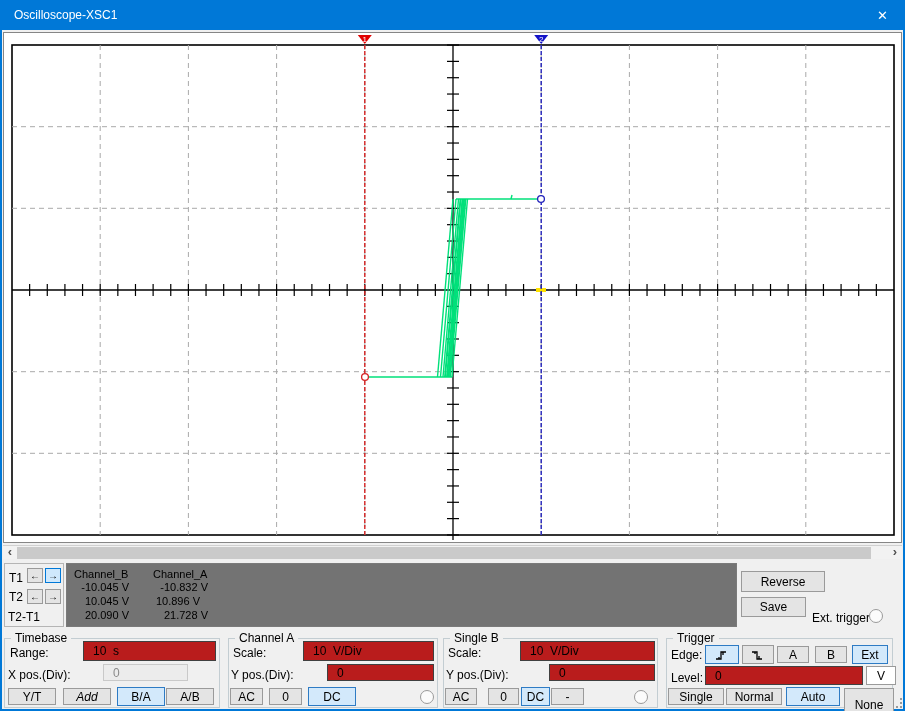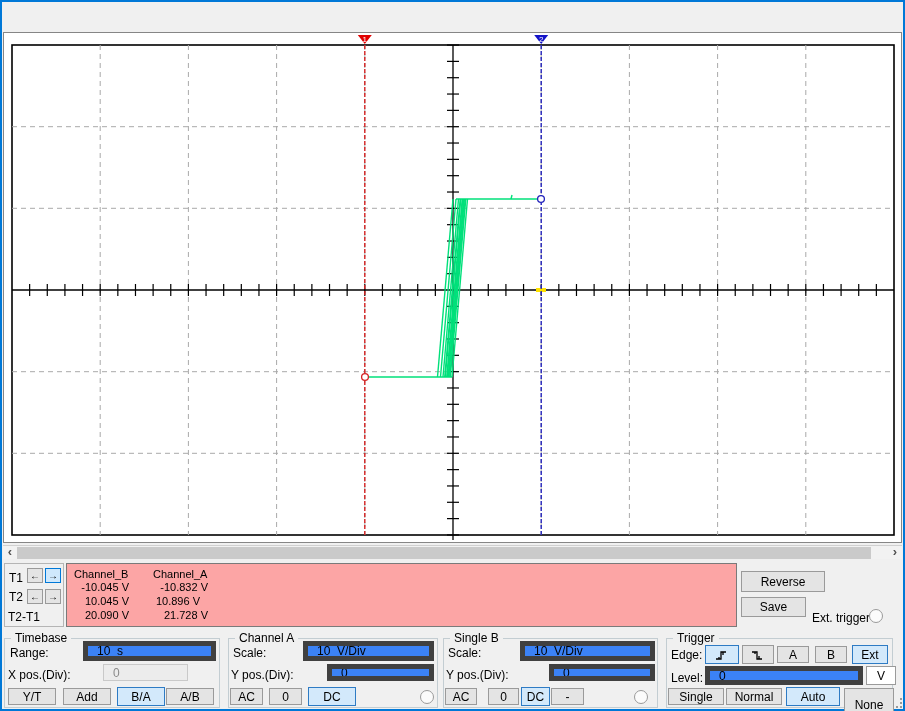--- a/index.html
+++ b/index.html
@@ -22,46 +22,50 @@
   .scrollbar { position:absolute; left:3px; top:545px; width:899px; height:14px; background:#f2f2f2; border-top:1px solid #d0d0d0; }
   .sb-arrow { position:absolute; top:0; width:14px; height:14px; color:#505050; font-size:13px; line-height:12px; text-align:center; font-weight:bold; cursor:pointer; }
   .sb-thumb { position:absolute; left:14px; top:1px; width:854px; height:12px; background:#cacaca; cursor:pointer; }
 
   
   .cursor-box { position:absolute; left:4px; top:563px; width:60px; height:64px; background:#f0f0f0; border:1px solid #b5b5b5; }
   .cur-lbl { position:absolute; font-size:12px; color:#000; }
   .cur-btn { position:absolute; width:16px; height:15px; background:#e4e4e4; border:1px solid #9a9a9a; font-size:10px;
              line-height:12px; text-align:center; color:#000; cursor:pointer; }
   .cur-btn.active { background:#cfe8fc; border:1px solid #0078d7; }
-  .readout { position:absolute; left:66px; top:563px; width:671px; height:64px; background:#fca5a5; border:1px solid #7a7a7a; font-size:11px; color:#000; }
+  .readout { position:absolute; left:66px; top:563px; width:671px; height:64px; background:#737373; border:1px solid #7a7a7a; font-size:11px; color:#000; }
   .ro-cell { position:absolute; white-space:pre; }
   .ro-num { text-align:right; width:62px; }
 
   .push-btn { position:absolute; background:#e4e4e4; border:1px solid #9a9a9a; font-size:12px; color:#000;
               display:flex; align-items:center; justify-content:center; cursor:pointer; }
   .push-btn.active { background:#d3e9fb; border:1px solid #2e7bc4; }
   .ext-label { position:absolute; font-size:12px; color:#000; }
   .led { position:absolute; width:14px; height:14px; border-radius:50%; border:1px solid #9a9a9a; background:#fbfbfb; }
 
   
   .grp { position:absolute; border:1px solid #c3cdd2; height:70px; }
   .grp-title { position:absolute; top:-8px; left:6px; background:#f0f0f0; padding:0 4px; font-size:12px; color:#000; }
   .lbl { position:absolute; font-size:12px; color:#000; white-space:nowrap; }
-  .field { position:absolute; background:#3b82f6; border:5px solid #404040; font-size:12px; font-family:"Liberation Sans",sans-serif;
+  .field { position:absolute; background:#b91c1c; border:1px solid #404040; font-size:12px; font-family:"Liberation Sans",sans-serif;
            padding:0 0 0 9px; color:#000; white-space:pre; }
   .field:disabled { background:#ececec; color:#8a8a8a; border:1px solid #c9c9c9; }
   .unit-box { position:absolute; background:#fff; border:1px solid #9a9a9a; font-size:12px; display:flex; align-items:center; justify-content:center; }
   .grip { position:absolute; right:3px; bottom:3px; width:10px; height:10px; }
   .grip i { position:absolute; width:2px; height:2px; background:#9a9a9a; }
 </style>
 </head>
 <body>
 
 <div class="window">
 
+  <div class="titlebar">
+    <span class="title">Oscilloscope-XSC1</span>
+    <span class="close-btn">✕</span>
+  </div>
 
   <div class="display">
     <svg id="plot" width="897" height="509">
 
       <rect x="8" y="12" width="882" height="490" fill="#fff" stroke="#000" stroke-width="1.6"></rect>
 
       <g stroke="#a9a9a9" stroke-width="1" stroke-dasharray="5 4">
         <line x1="96.2" y1="12" x2="96.2" y2="502"></line>
         <line x1="184.4" y1="12" x2="184.4" y2="502"></line>
         <line x1="272.6" y1="12" x2="272.6" y2="502"></line>
@@ -227,21 +231,21 @@
   <span class="led" style="left:869px; top:609px;"></span>
 
   <div class="grp" style="left:4px; top:638px; width:216px;">
     <span class="grp-title">Timebase</span>
   </div>
   <span class="lbl" style="left:10px; top:646px;">Range:</span>
   <input class="field" style="left: 83px; top: 641px; width: 133px; height: 20px;" value="10  s">
   <span class="lbl" style="left:8px; top:668px;">X pos.(Div):</span>
   <input class="field" style="left: 103px; top: 664px; width: 85px; height: 17px;" disabled="" value="0">
   <button class="push-btn" style="left:8px;   top:688px; width:48px; height:17px;">Y/T</button>
-  <button class="push-btn" style="left:63px;  top:688px; width:48px; height:17px;">Add</button>
+  <button class="push-btn" style="left:63px;  top:688px; width:48px; height:17px;font-style:italic;">Add</button>
   <button class="push-btn active" style="left:117px; top:687px; width:48px; height:19px;">B/A</button>
   <button class="push-btn" style="left:166px; top:688px; width:48px; height:17px;">A/B</button>
 
   <div class="grp" style="left:228px; top:638px; width:210px;">
     <span class="grp-title">Channel A</span>
   </div>
   <span class="lbl" style="left:233px; top:646px;">Scale:</span>
   <input class="field" style="left: 303px; top: 641px; width: 131px; height: 20px;" value="10  V/Div">
   <span class="lbl" style="left:231px; top:668px;">Y pos.(Div):</span>
   <input class="field" style="left: 327px; top: 664px; width: 107px; height: 17px;" value="0">

